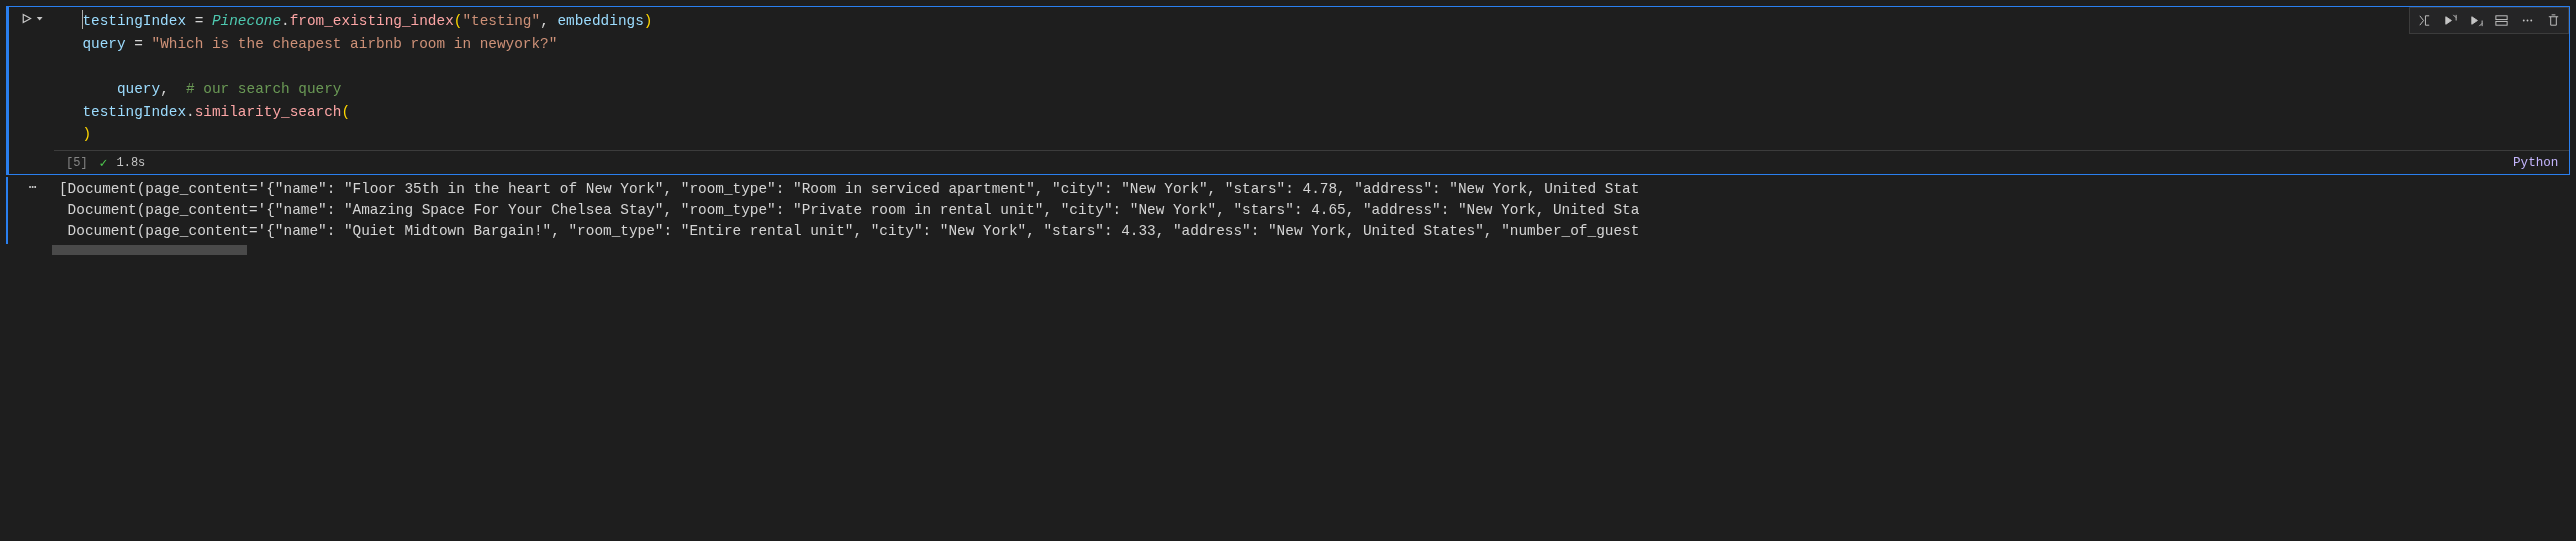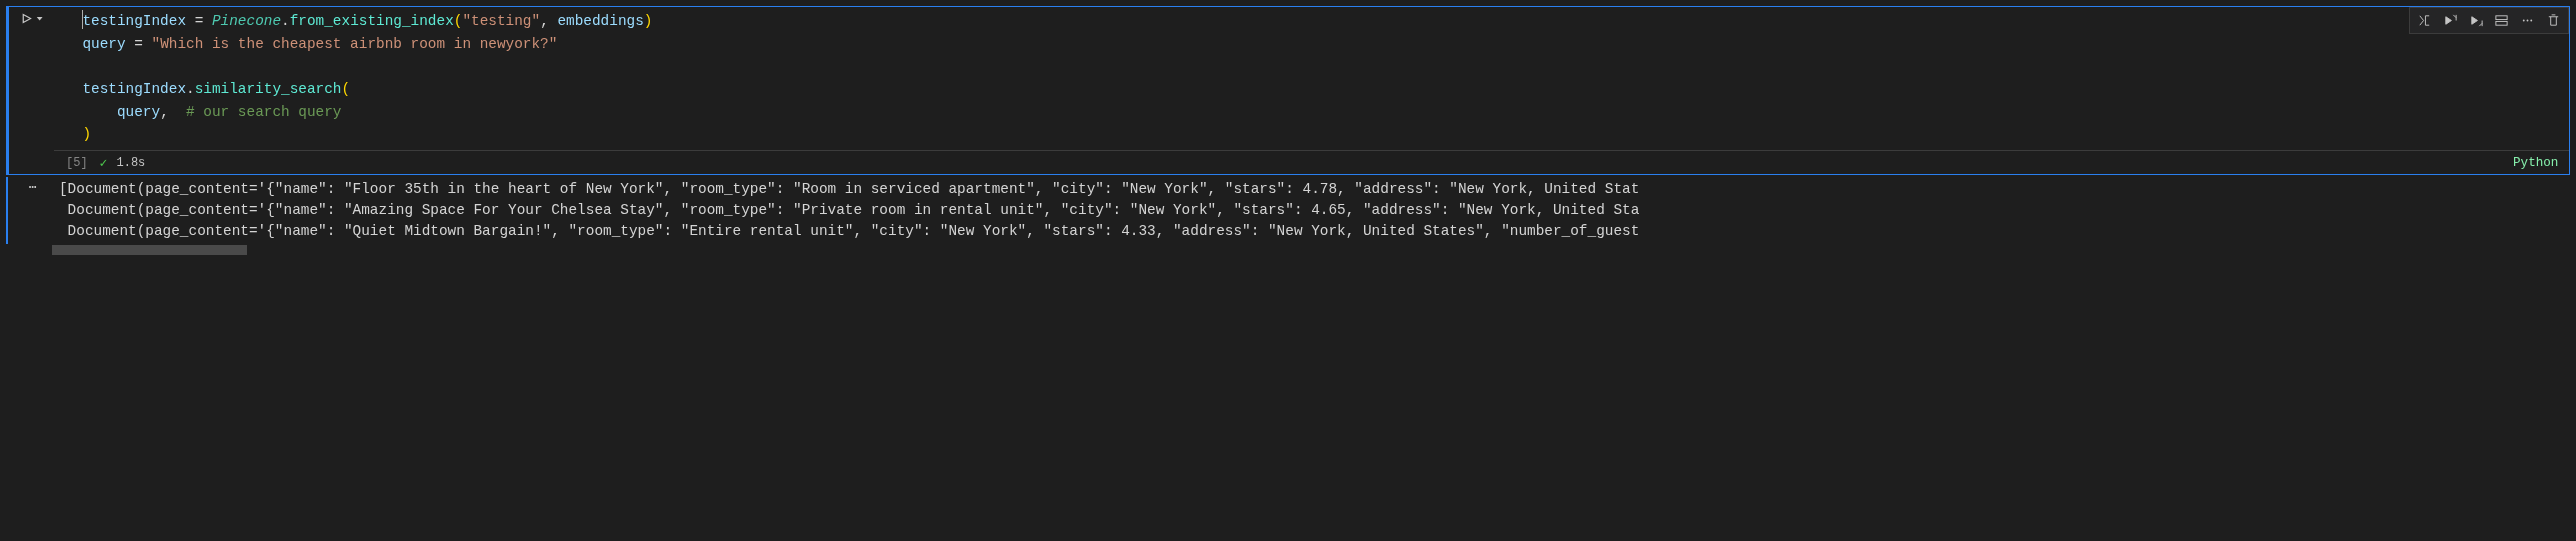--- a/index.html
+++ b/index.html
@@ -107,21 +107,21 @@
   }
   .status-info {
     display: flex;
     align-items: center;
     gap: 9.3px;
     color: #c5c5c5;
     font-size: 12px;
   }
   .check { color: #4ec94e; font-size: 13px; }
   .lang-label {
-    color: #86efac;
+    color: #c4b5fd;
     font-size: 12.6px;
   }
   
   .output-row {
     display: flex;
     margin: 1.9px 5.6px;
     position: relative;
   }
   .output-marker {
     width: 2.8px;
@@ -159,21 +159,21 @@
     width: 195px;
     height: 9.3px;
     background: #4a4a4a;
   }
   
   
   .tok-var { color: #9cdcfe; }
   .tok-eq { color: #d4d4d4; }
   .tok-cls { color: #4ec9b0; font-style: italic; }
   .tok-punct { color: #d4d4d4; }
-  .tok-fn { color: #5eead4; font-family: Liberation Mono, monospace; }
+  .tok-fn { color: #fca5a5; font-family: Liberation Mono, monospace; }
   .tok-str { color: #ce9178; }
   .tok-comment { color: #6a9955; }
   .tok-num { color: #b5cea8; }
   .tok-paren { color: #ffd700; }
 </style>
 </head>
 <body>
 
 <div class="container">
 
@@ -229,22 +229,22 @@
           </svg>
         <svg viewBox="0 0 16 16" fill="currentColor" style="width:9.3px;height:9.3px">
             <polygon points="3,5 13,5 8,11"></polygon>
           </svg>
       </div>
     </div>
     <div class="code-area">
       <div class="code-line first"><span class="cursor-line"></span><span class="tok-var">testingIndex</span><span class="tok-eq"> = </span><span class="tok-cls">Pinecone</span><span class="tok-punct">.</span><span class="tok-fn">from_existing_index</span><span class="tok-paren">(</span><span class="tok-str">"testing"</span><span class="tok-punct">, </span><span class="tok-var">embeddings</span><span class="tok-paren">)</span></div>
       <div class="code-line"><span class="tok-var">query</span><span class="tok-eq"> = </span><span class="tok-str">"Which is the cheapest airbnb room in newyork?"</span></div>
       <div class="code-line">&nbsp;</div>
+      <div class="code-line">    <span class="tok-var">query</span><span class="tok-punct">,  </span><span class="tok-comment"># our search query</span></div>
       <div class="code-line"><span class="tok-var">testingIndex</span><span class="tok-punct">.</span><span class="tok-fn">similarity_search</span><span class="tok-paren">(</span></div>
-      <div class="code-line">    <span class="tok-var">query</span><span class="tok-punct">,  </span><span class="tok-comment"># our search query</span></div>
       <div class="code-line"><span class="tok-paren">)</span></div>
 
       <div class="status-row">
         <div class="status-left">[5]</div>
         <div class="status-right">
           <div class="status-info">
             <span class="check">✓</span>
             <span>1.8s</span>
           </div>
           <div class="lang-label">Python</div>

